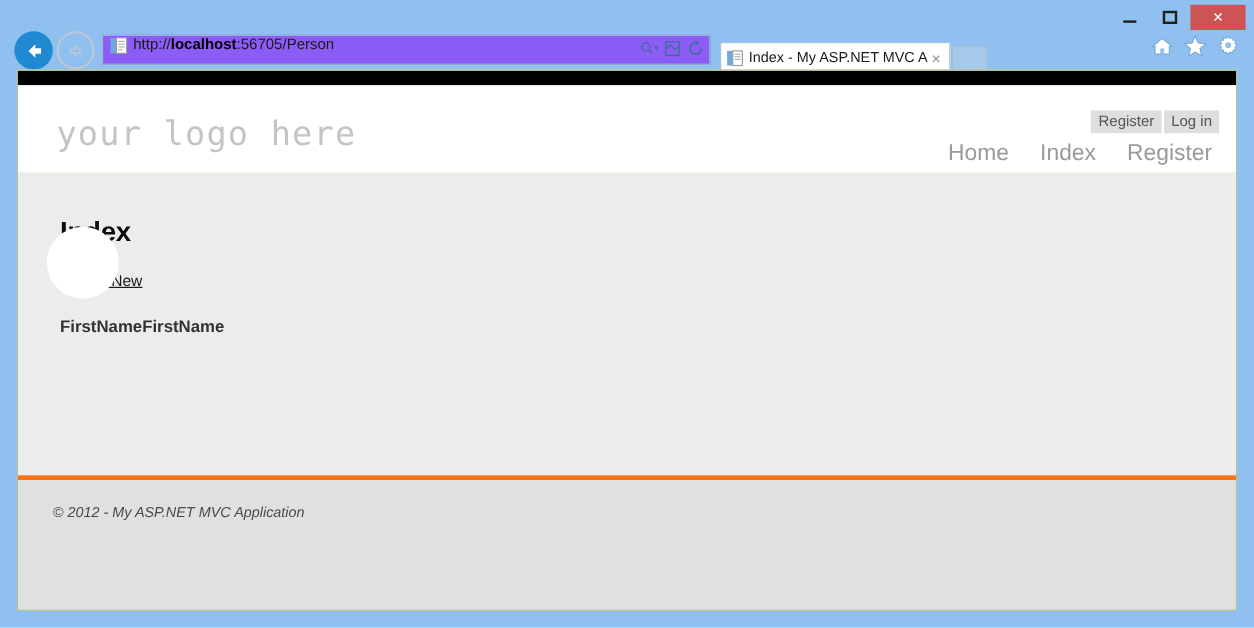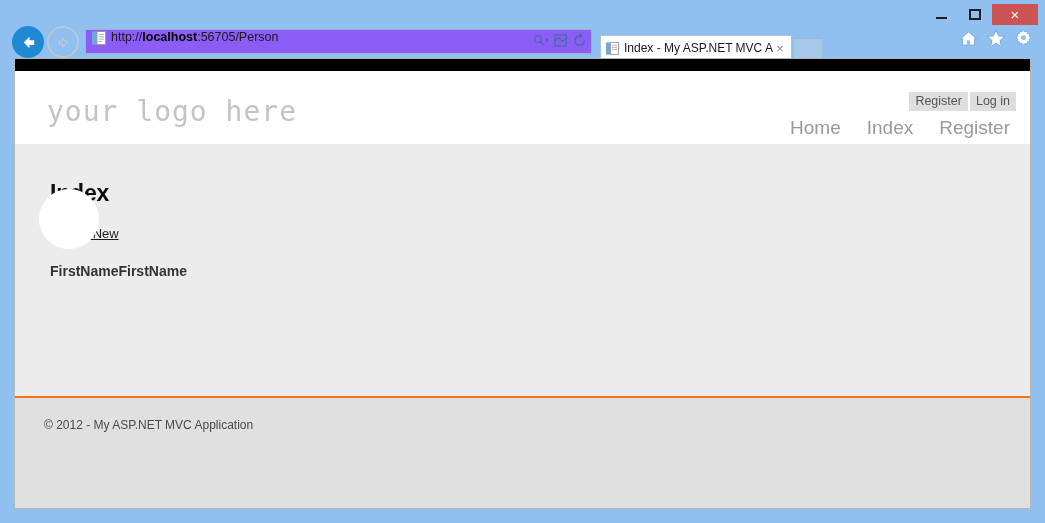--- a/index.html
+++ b/index.html
@@ -155,22 +155,23 @@
   .grid-head {
     margin-left: 35px; margin-top: 21px;
     font-size: 14px; font-weight: bold; color: #333333;
     display: flex;
   }
   .grid-head span { white-space: pre; }
 
   .site-footer {
     background: #e0e0e0;
     height: 114px;
-    border-top: 2px solid #f97316;
+    border-top: 4px solid #f97316;
     padding: 20px 0 0 29px;
+    font-style: italic;
   }
   .footer-text { font-size: 12px; color: #4a4a4a; }
 </style>
 </head>
 <body>
 
 <div class="window">
 
   <div class="titlebar">
     <div class="winbtn minimize">

